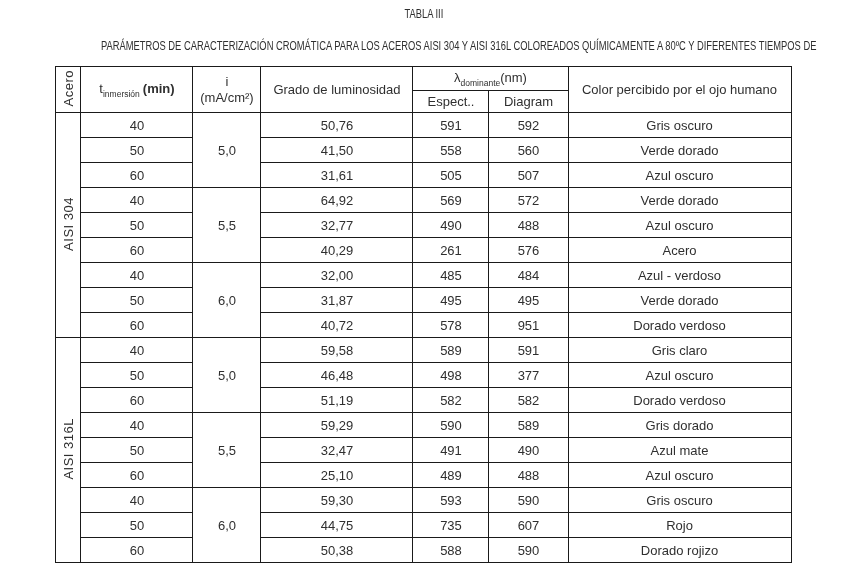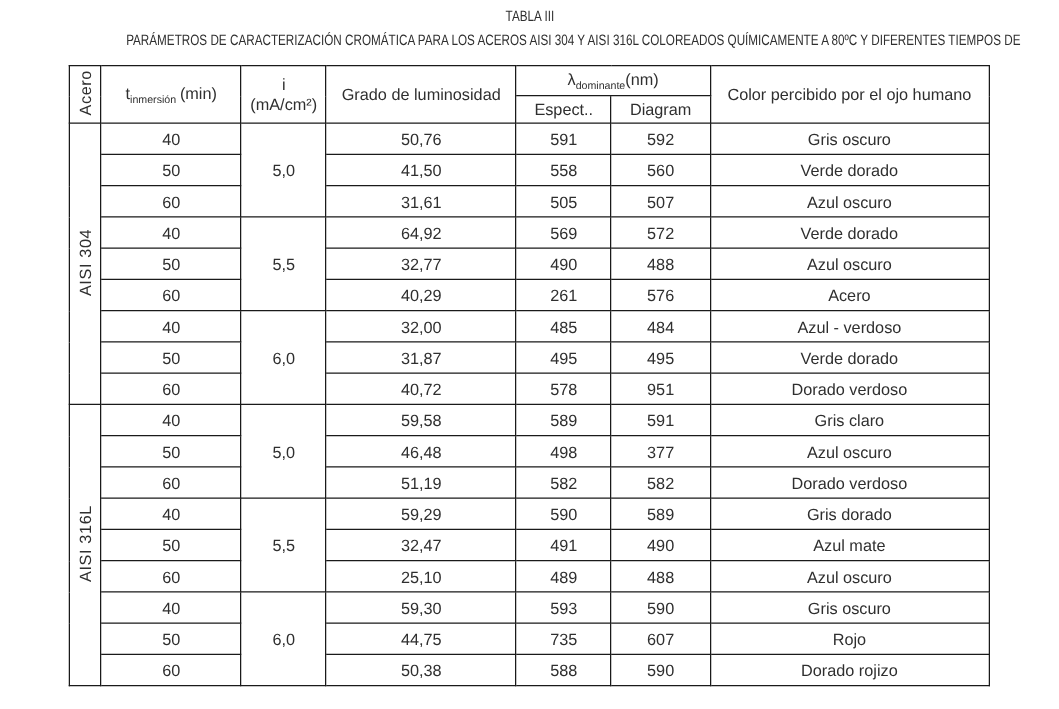--- a/index.html
+++ b/index.html
@@ -7,37 +7,37 @@
     width:847px;height:567px;background:#ffffff;overflow:hidden;
     font-family:"Liberation Sans",sans-serif;color:#2f2f2f;
   }
   .page{position:relative;width:847px;height:567px;background:#fff;}
   .title-block{padding-top:4px;text-align:center;}
   .condensed{
     display:inline-block;white-space:nowrap;
     transform:scaleX(0.78);transform-origin:center center;
   }
   .tbl-title{font-size:12px;line-height:14px;}
-  .subtitle{margin-top:3px;text-align:center;}
+  .subtitle{margin-top:17px;text-align:center;}
   .subtitle-line{font-size:12px;line-height:15px;text-align:center;}
   table.data{
     border-collapse:collapse;table-layout:fixed;
     width:735px;margin:12px auto 0 auto;
     border:1px solid #1a1a1a;
   }
   table.data th,table.data td{
     border:1px solid #1a1a1a;
     font-weight:normal;text-align:center;vertical-align:middle;
     font-size:13px;color:#2f2f2f;padding:0;overflow:hidden;
   }
   thead tr.h1{height:24px;}
   thead tr.h2{height:22px;}
   tbody tr{height:25px;}
   sub.small-sub{font-size:8.5px;line-height:1;}
-  .unit{margin-left:3px;}
+  .unit{margin-left:3px;font-weight:bold;}
   .two-line div{line-height:16px;}
   .vtext{
     display:inline-block;
     writing-mode:vertical-rl;
     transform:rotate(180deg);
     letter-spacing:0.5px;
     white-space:nowrap;
   }
 </style>
 </head>

